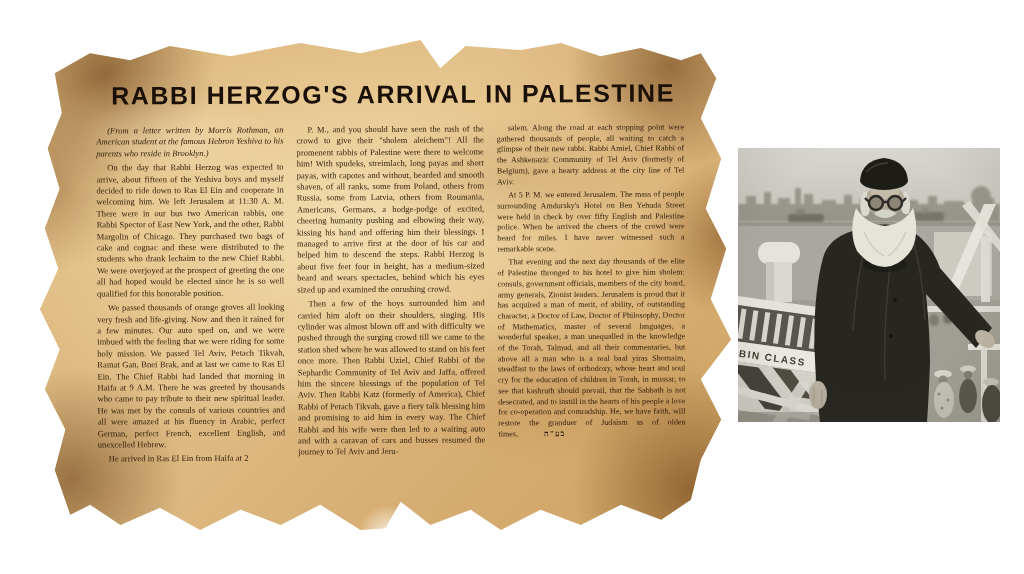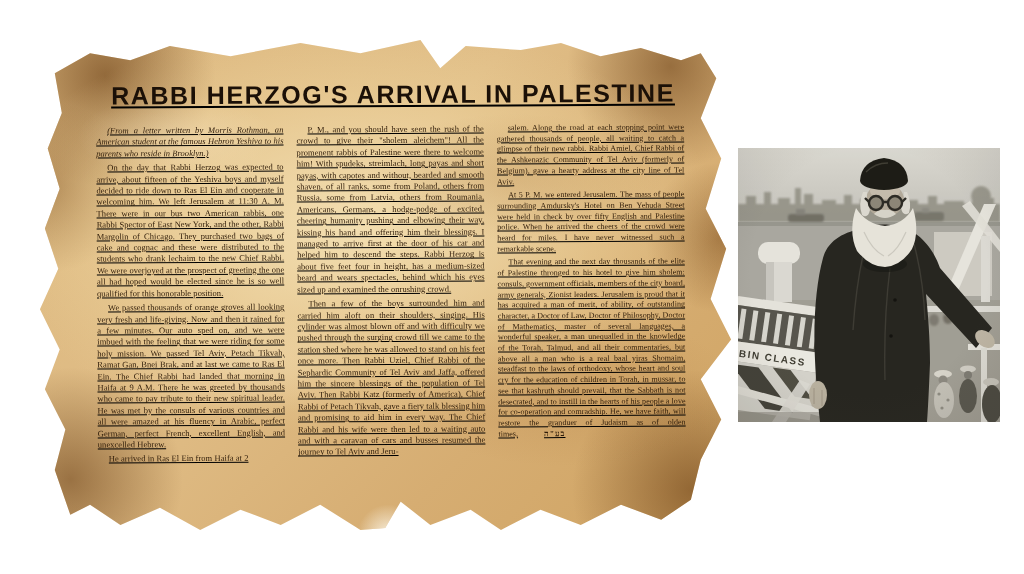--- a/index.html
+++ b/index.html
@@ -28,21 +28,20 @@
       radial-gradient(ellipse 70% 55% at 45% 38%, rgba(246,228,184,.85) 0%, rgba(240,215,160,.40) 50%, rgba(0,0,0,0) 75%),
       radial-gradient(ellipse 130% 110% at 50% 45%, rgba(0,0,0,0) 55%, rgba(146,94,38,.55) 82%, rgba(100,56,14,.92) 97%),
       radial-gradient(circle at 10% 8%, rgba(96,52,12,.60) 0%, rgba(0,0,0,0) 14%),
       radial-gradient(circle at 90% 6%, rgba(96,52,12,.55) 0%, rgba(0,0,0,0) 13%),
       radial-gradient(circle at 97% 40%, rgba(110,62,16,.45) 0%, rgba(0,0,0,0) 10%),
       radial-gradient(circle at 2% 30%, rgba(110,62,16,.50) 0%, rgba(0,0,0,0) 11%),
       radial-gradient(circle at 5% 88%, rgba(96,52,12,.55) 0%, rgba(0,0,0,0) 14%),
       radial-gradient(circle at 93% 90%, rgba(96,52,12,.55) 0%, rgba(0,0,0,0) 15%),
       radial-gradient(circle at 50% 99%, rgba(252,246,232,.90) 0%, rgba(0,0,0,0) 5%),
       linear-gradient(135deg, #dcb77e 0%, #e0bd86 40%, #d6ad72 70%, #cfa361 100%);
-    text-decoration: underline;
   }
   .parchment::before{
     content:"";position:absolute;inset:0;pointer-events:none;
     background:
       radial-gradient(ellipse 30% 18% at 68% 28%, rgba(170,120,60,.25), rgba(0,0,0,0) 70%),
       radial-gradient(ellipse 25% 15% at 30% 65%, rgba(255,240,210,.30), rgba(0,0,0,0) 70%),
       radial-gradient(ellipse 35% 22% at 75% 70%, rgba(165,112,55,.22), rgba(0,0,0,0) 70%),
       radial-gradient(ellipse 20% 12% at 20% 20%, rgba(255,242,214,.28), rgba(0,0,0,0) 70%);
   }
   .parchment-inner{position:relative;z-index:1;}

